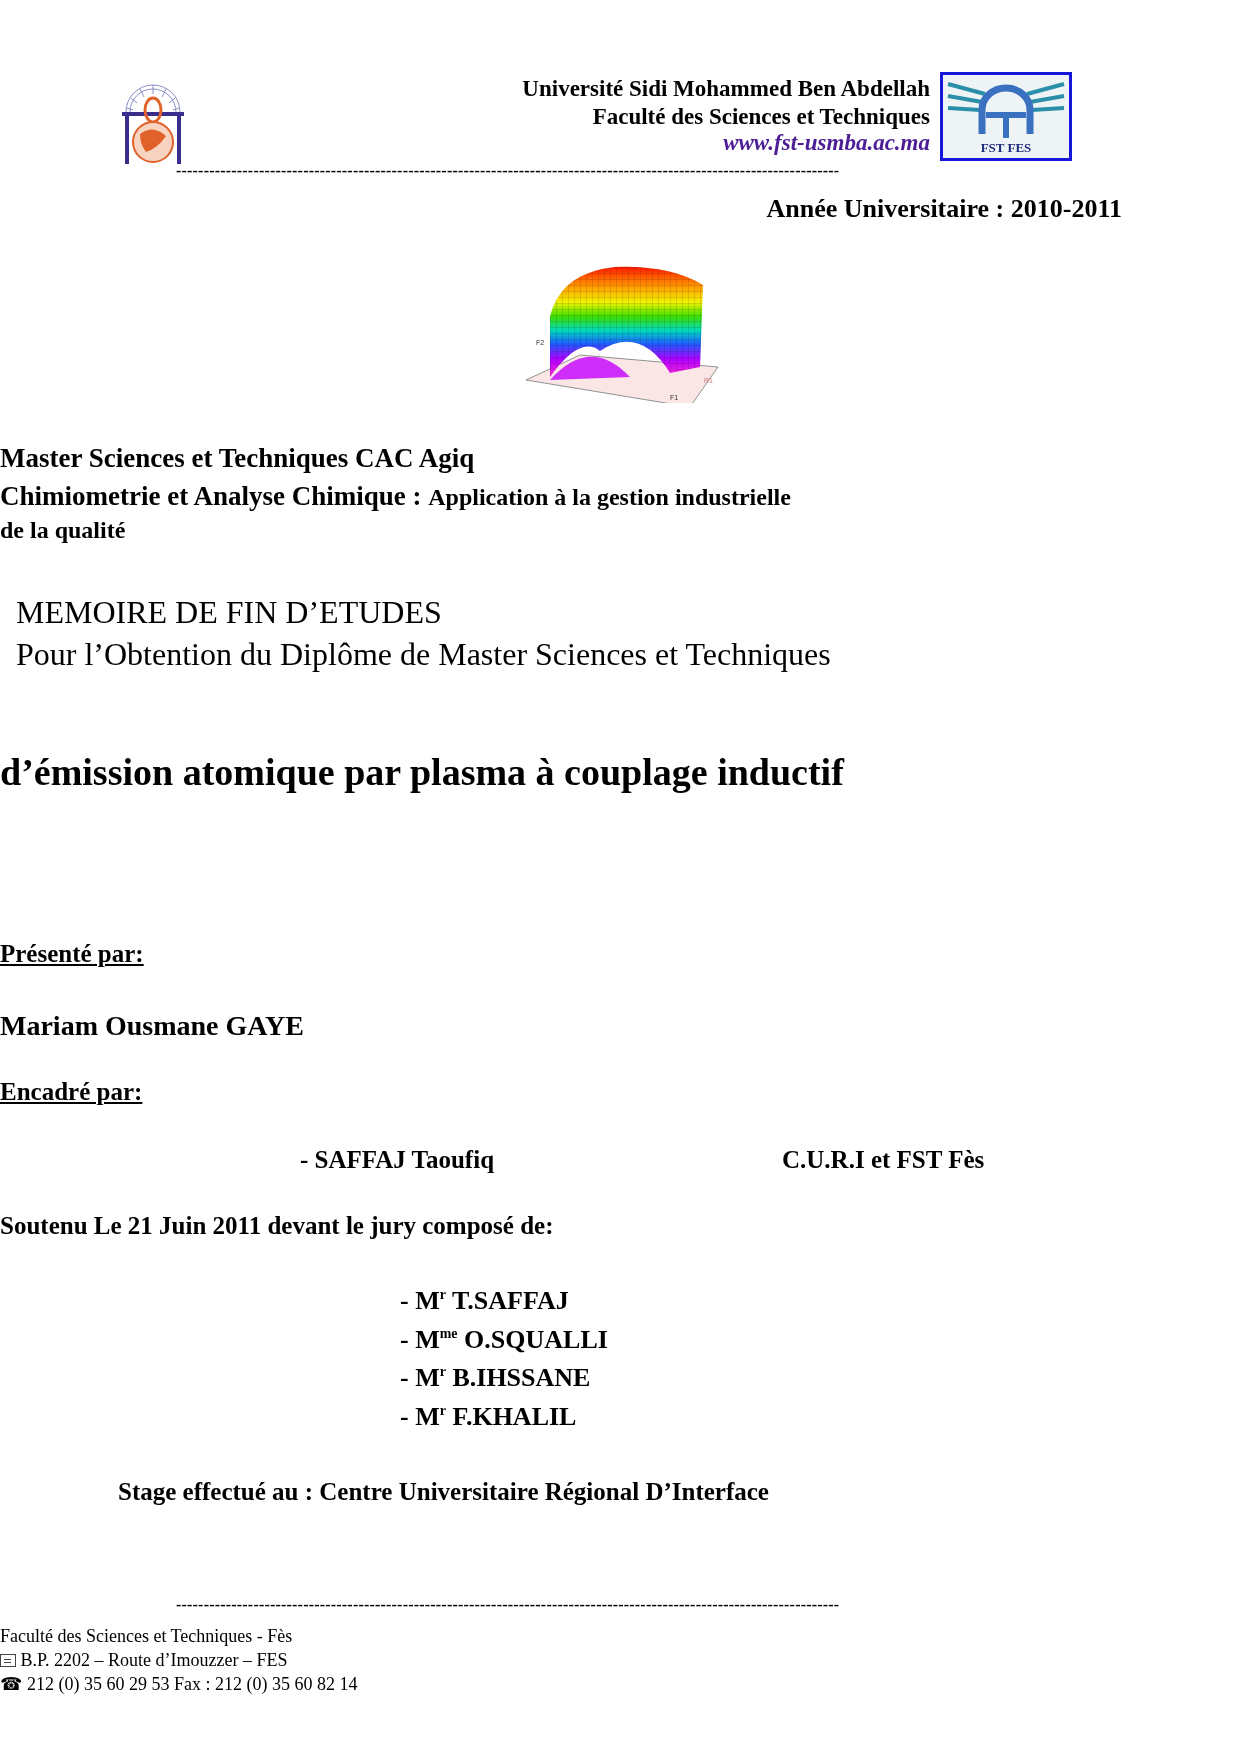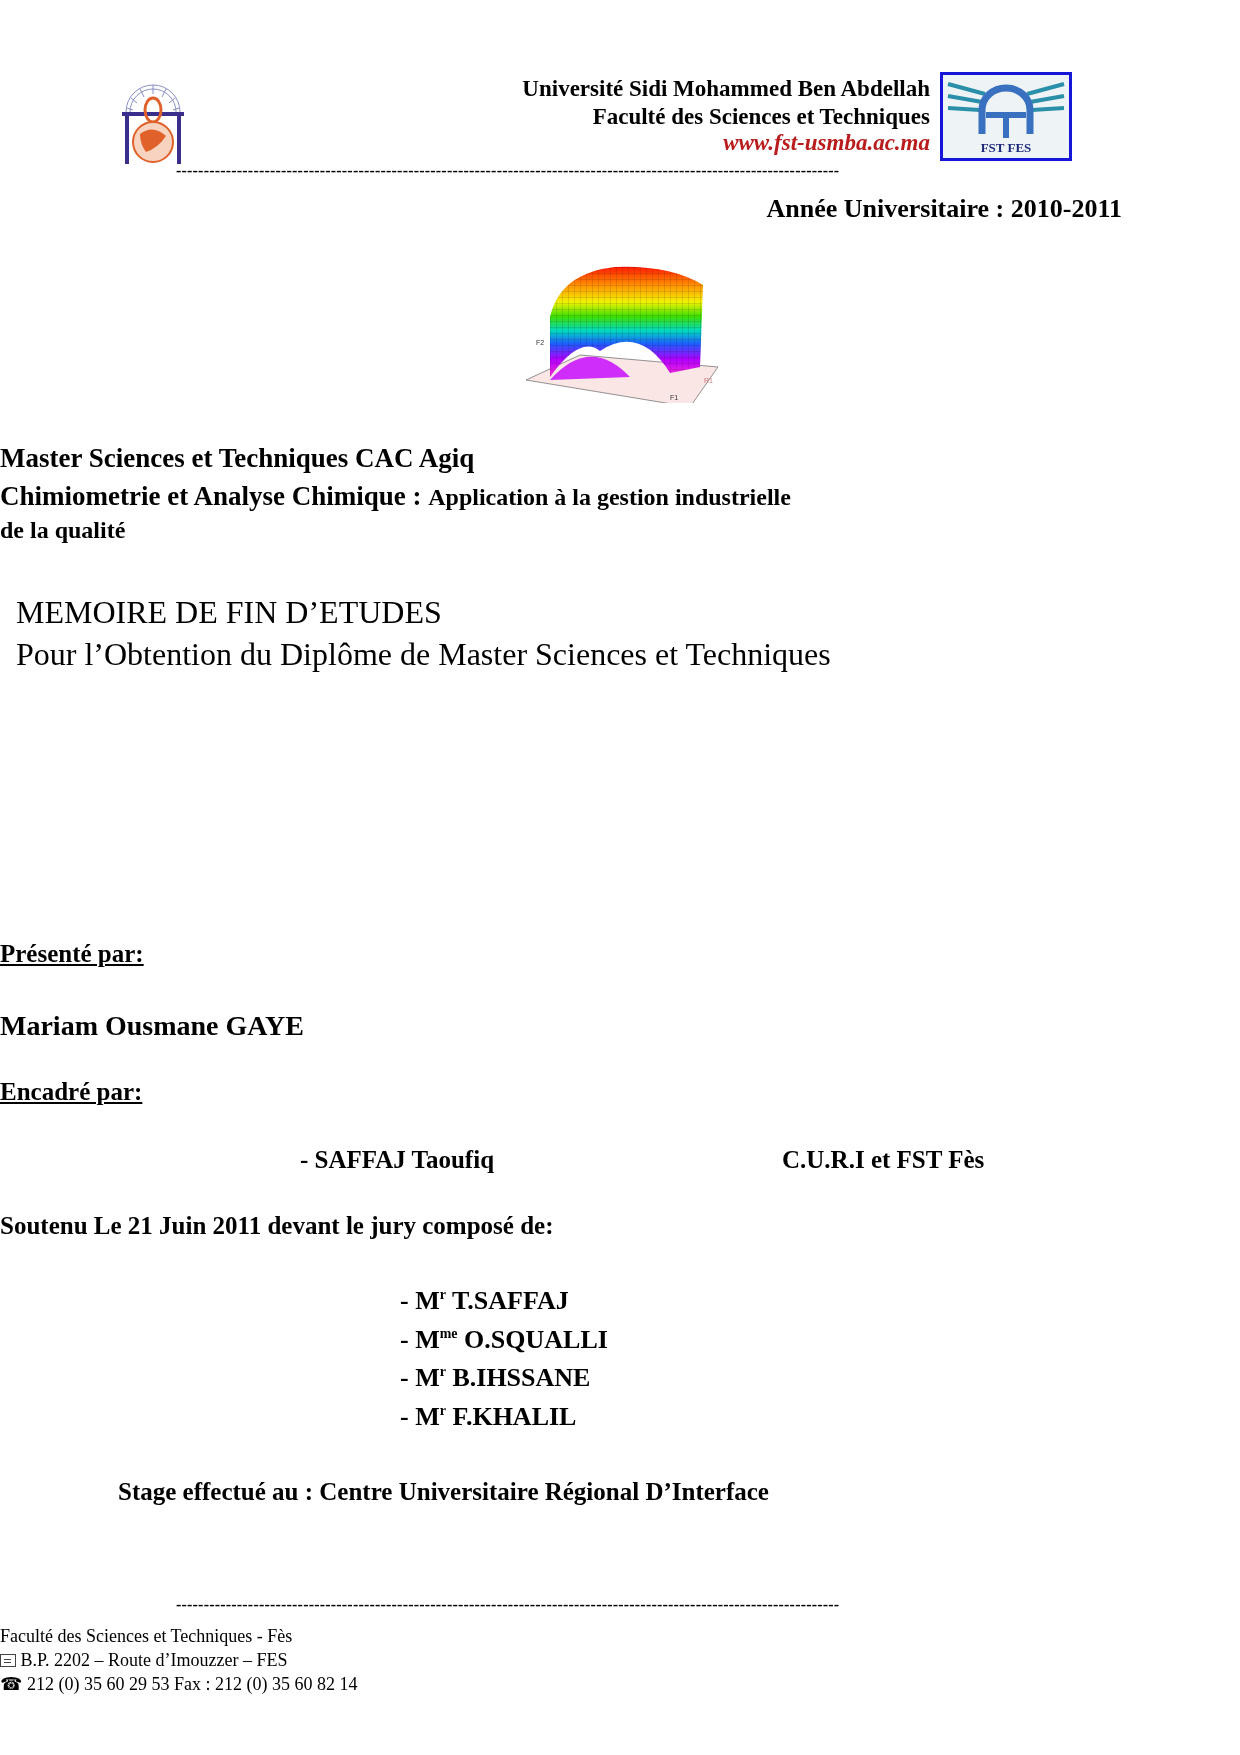--- a/index.html
+++ b/index.html
@@ -5,21 +5,21 @@
   html, body { margin:0; padding:0; background:#ffffff; }
   body { width:1240px; height:1755px; position:relative; overflow:hidden;
          font-family:"Liberation Serif", "DejaVu Serif", serif; color:#000; }
   .abs { position:absolute; }
   .center { left:0; width:1240px; }
 
   
   #logo-usmba { left:118px; top:74px; width:70px; height:92px; }
   #logo-fst { left:940px; top:72px; width:132px; height:89px; }
   .hdr-line { left:350px; width:580px; text-align:right; font-weight:bold; font-size:23px; line-height:26px; }
-  .url { color:#b91c1c; font-style:italic; }
+  .url { color:#4c1d95; font-style:italic; }
   .dashes { overflow:hidden; white-space:nowrap; font-weight:bold; font-size:16px; letter-spacing:0.2px; color:#000; }
   #year { right:118px; top:194px; font-size:26px; font-weight:bold; }
 
   #surface { left:520px; top:255px; width:200px; height:148px; }
 
   .master { font-size:27px; font-weight:bold; line-height:36px; }
   .sub-small { font-size:24px; }
   .memoire { font-size:32px; line-height:40px;padding-left:16px; }
   .title { font-size:38px; font-weight:bold; line-height:48px; }
   .u { text-decoration:underline; }
@@ -110,20 +110,21 @@
 <div class="abs center master" style="top:440px;">Master Sciences et Techniques CAC Agiq</div>
 <div class="abs center master" style="top:478px;">
   <span>Chimiometrie et Analyse Chimique : </span><span class="sub-small">Application à la gestion industrielle</span>
 </div>
 <div class="abs center master sub-small" style="top:512px;">de la qualité</div>
 
 <div class="abs center memoire" style="top:592px;">MEMOIRE DE FIN D’ETUDES</div>
 <div class="abs center memoire" style="top:634px;">Pour l’Obtention du Diplôme de Master Sciences et Techniques</div>
 
 <div class="abs center title" style="top:748px;">
+  <div>d’émission atomique par plasma à  couplage inductif</div>
 </div>
 
 <div class="abs center lbl" style="top:940px;"><span class="u">Présenté par:</span></div>
 <div class="abs center name" style="top:1010px;">Mariam Ousmane GAYE</div>
 
 <div class="abs center lbl" style="top:1078px;"><span class="u">Encadré par:</span></div>
 <div class="abs lbl" style="left:300px; top:1146px;">- SAFFAJ Taoufiq</div>
 <div class="abs lbl" style="left:782px; top:1146px;">C.U.R.I  et FST Fès</div>
 
 <div class="abs center lbl" style="top:1212px;">Soutenu Le 21  Juin 2011 devant le jury composé de:</div>

